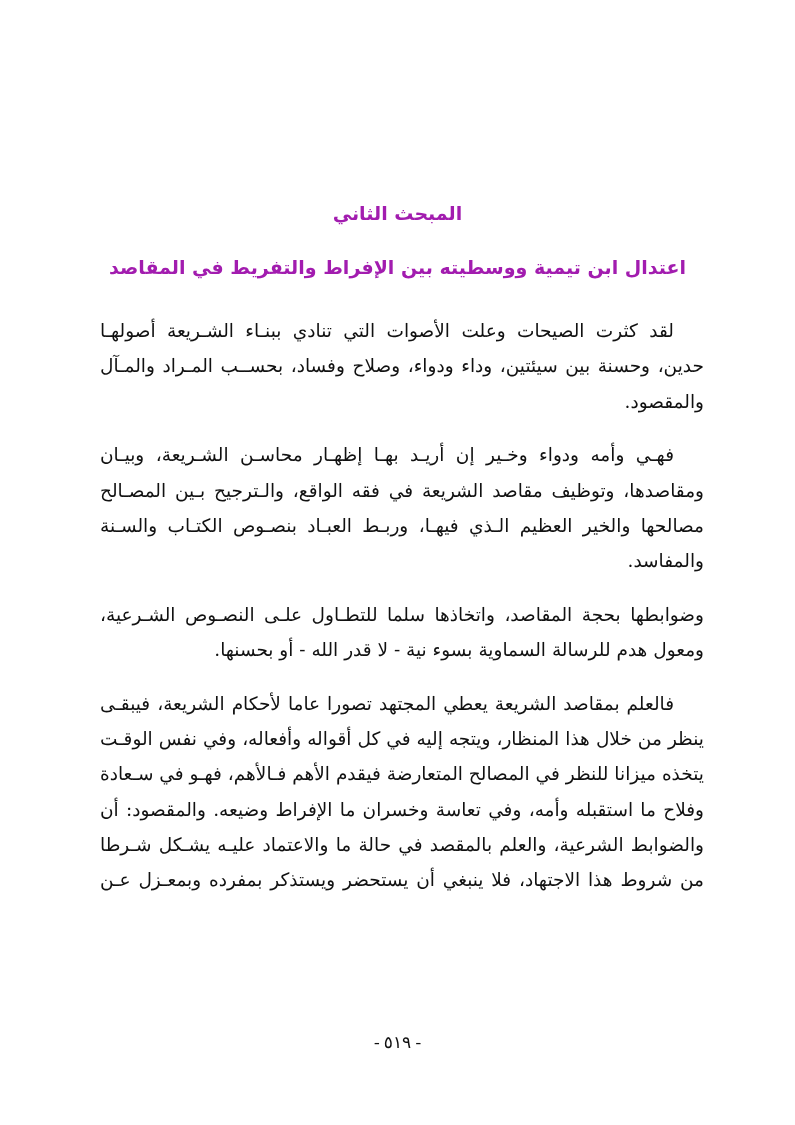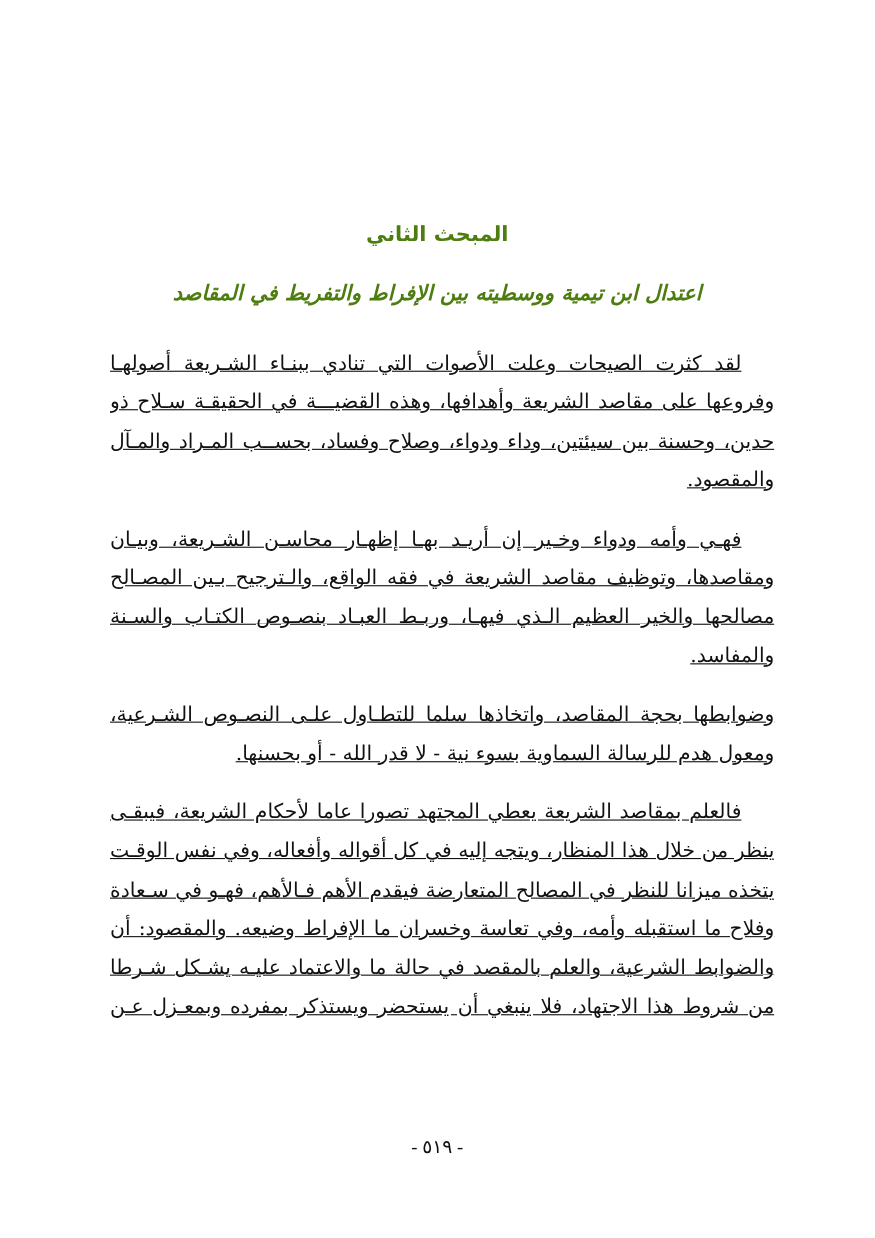--- a/index.html
+++ b/index.html
@@ -22,43 +22,41 @@
       background: #ffffff;
     }
     .heading {
       position: absolute;
       left: 0;
       width: 795px;
       text-align: center;
       direction: rtl;
       font-family: "DejaVu Sans", "Liberation Sans", sans-serif;
       font-weight: bold;
-      color: #4d7c0f;
+      color: #a21caf;
     }
     .section-label {
       top: 198px;
       font-size: 19px;
       line-height: 30px;
     }
     .section-title {
       top: 252px;
       font-size: 19px;
       line-height: 30px;
-      font-style: italic;
     }
     .body-text {
       position: absolute;
       left: 100px;
       width: 604px;
       top: 313px;
       direction: rtl;
     }
     .para {
       margin: 0;
-      text-decoration: underline;
     }
     .line {
       display: block;
       height: 35.4px;
       line-height: 35.4px;
       font-size: 18.5px;
       text-align: justify;
       text-align-last: justify;
       white-space: nowrap;
       overflow: hidden;
@@ -90,21 +88,20 @@
 
 <div class="page">
 
   <div class="heading section-label">المبحث الثاني</div>
   <div class="heading section-title">اعتدال ابن تيمية ووسطيته بين الإفراط والتفريط في المقاصد</div>
 
   <div class="body-text">
 
     <div class="para">
       <span class="line indent">لقد كثرت الصيحات وعلت الأصوات التي تنادي ببنـاء الشـريعة أصولهـا</span>
-      <span class="line">وفروعها على مقاصد الشريعة وأهدافها، وهذه القضيـــة في الحقيقـة سـلاح ذو</span>
       <span class="line">حدين، وحسنة بين سيئتين، وداء ودواء، وصلاح وفساد، بحســب المـراد والمـآل</span>
       <span class="line last">والمقصود.</span>
     </div>
     <div class="para-gap"></div>
 
     <div class="para">
       <span class="line indent">فهـي وأمه ودواء وخـير إن أريـد بهـا إظهـار محاسـن الشـريعة، وبيـان</span>
       <span class="line">ومقاصدها، وتوظيف مقاصد الشريعة في فقه الواقع، والـترجيح بـين المصـالح</span>
       <span class="line">مصالحها والخير العظيم الـذي فيهـا، وربـط العبـاد بنصـوص الكتـاب والسـنة</span>
       <span class="line last">والمفاسد.</span>

